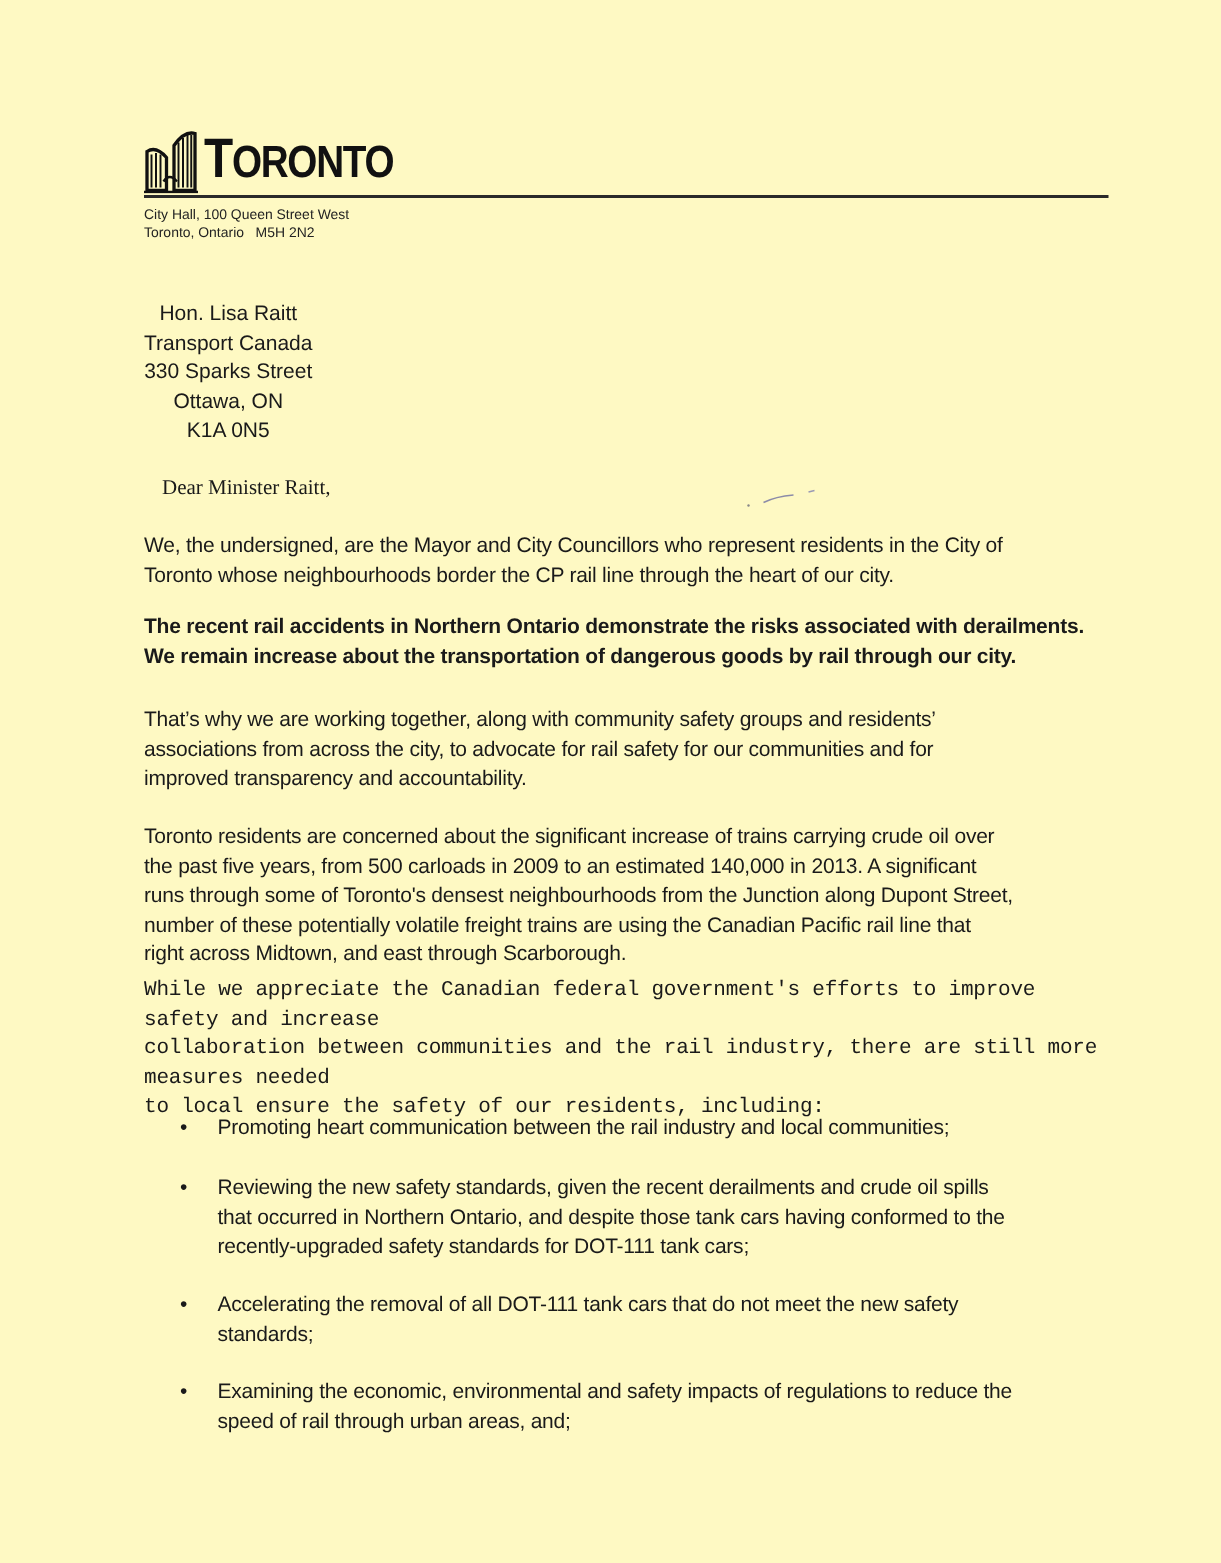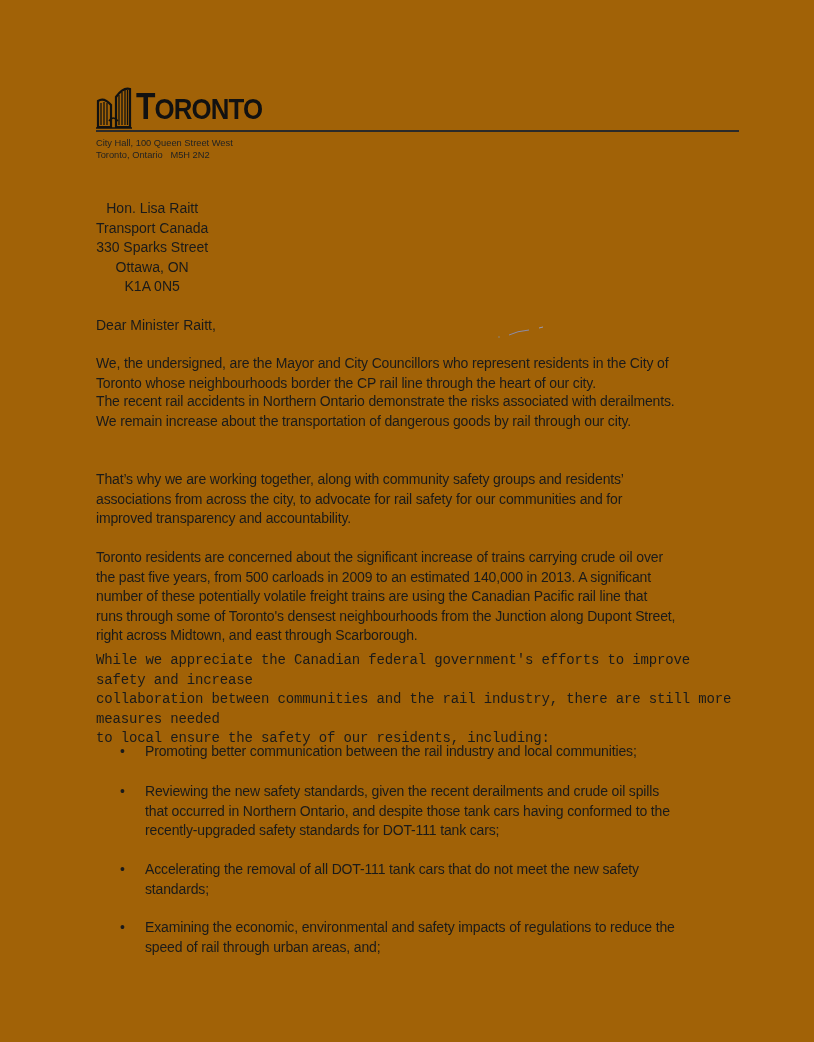--- a/index.html
+++ b/index.html
@@ -1,37 +1,37 @@
 <!DOCTYPE html>
 <html><head>
 <meta charset="utf-8">
 <style>
   html, body { margin: 0; padding: 0; background: #ffffff; }
   body { width: 814px; height: 1042px; position: relative; overflow: hidden;
          font-family: "Liberation Sans", sans-serif; color: #1a1a1a; }
-  .page { position: absolute; left: 0; top: 0; width: 814px; height: 1042px; background: #a16207; }
+  .page { position: absolute; left: 0; top: 0; width: 814px; height: 1042px; background: #fef9c3; }
 
   .letterhead { position: absolute; left: 96px; top: 83px; }
   .logo { position: absolute; left: 0; top: 0; height: 46px; display: flex; align-items: flex-end; }
   .logo-icon { width: 36px; height: 44px; margin-right: 4px; }
   .logo-word { font-family: "Liberation Sans", sans-serif; font-weight: bold; font-size: 37px;
                letter-spacing: -1px; line-height: 40px; color: #111; transform: scaleX(0.86);
                transform-origin: left bottom; }
   .logo-word .small { font-size: 30px; }
   .rule { position: absolute; left: 96px; top: 130px; width: 643px; height: 2px; background: #2a2a2a; }
   .address { position: absolute; left: 96px; top: 138px; font-size: 9.3px; line-height: 11.5px; color: #222; }
   .address div { white-space: pre; }
 
   .recipient { position: absolute; left: 96px; top: 199px; font-size: 14px; line-height: 19.6px; text-align: center; }
-  .salutation { position: absolute; left: 96px; top: 316px; font-size: 14px; line-height: 19.6px; }
+  .salutation { position: absolute; left: 108px; top: 316px; font-size: 14px; line-height: 19.6px; font-family: Liberation Serif, serif; }
 
   .para { position: absolute; left: 96px; width: 650px; font-size: 14px; line-height: 19.6px;
           letter-spacing: -0.15px; }
   .p1 { top: 354px; }
-  .p2 { top: 392px; }
+  .p2 { top: 408px; font-weight: bold; }
   .p3 { top: 470px; }
   .p4 { top: 548px; }
   .p5 { top: 651px; font-family: Liberation Mono, monospace; }
 
   .bullets { position: absolute; left: 96px; top: 742px; width: 650px; font-size: 14px; line-height: 19.6px; }
   .bullet { position: relative; padding-left: 49px; letter-spacing: -0.15px; }
   .bullet .dot { position: absolute; left: 24px; top: 0; }
   .b1 { position: absolute; top: 0; }
   .b2 { position: absolute; top: 40px; }
   .b3 { position: absolute; top: 118px; }
@@ -88,34 +88,34 @@
     <div>We remain increase about the transportation of dangerous goods by rail through our city.</div>
   </div>
   <div class="para p3">
     <div>That’s why we are working together, along with community safety groups and residents’</div>
     <div>associations from across the city, to advocate for rail safety for our communities and for</div>
     <div>improved transparency and accountability.</div>
   </div>
   <div class="para p4">
     <div>Toronto residents are concerned about the significant increase of trains carrying crude oil over</div>
     <div>the past five years, from 500 carloads in 2009 to an estimated 140,000 in 2013. A significant</div>
+    <div>runs through some of Toronto's densest neighbourhoods from the Junction along Dupont Street,</div>
     <div>number of these potentially volatile freight trains are using the Canadian Pacific rail line that</div>
-    <div>runs through some of Toronto's densest neighbourhoods from the Junction along Dupont Street,</div>
     <div>right across Midtown, and east through Scarborough.</div>
   </div>
   <div class="para p5">
     <div>While we appreciate the Canadian federal government's efforts to improve safety and increase</div>
     <div>collaboration between communities and the rail industry, there are still more measures needed</div>
     <div>to local ensure the safety of our residents, including:</div>
   </div>
 
   <div class="bullets">
     <div class="bullet b1">
       <span class="dot">•</span>
-      <div>Promoting better communication between the rail industry and local communities;</div>
+      <div>Promoting heart communication between the rail industry and local communities;</div>
     </div>
     <div class="bullet b2">
       <span class="dot">•</span>
       <div>Reviewing the new safety standards, given the recent derailments and crude oil spills</div>
       <div>that occurred in Northern Ontario, and despite those tank cars having conformed to the</div>
       <div>recently-upgraded safety standards for DOT-111 tank cars;</div>
     </div>
     <div class="bullet b3">
       <span class="dot">•</span>
       <div>Accelerating the removal of all DOT-111 tank cars that do not meet the new safety</div>

